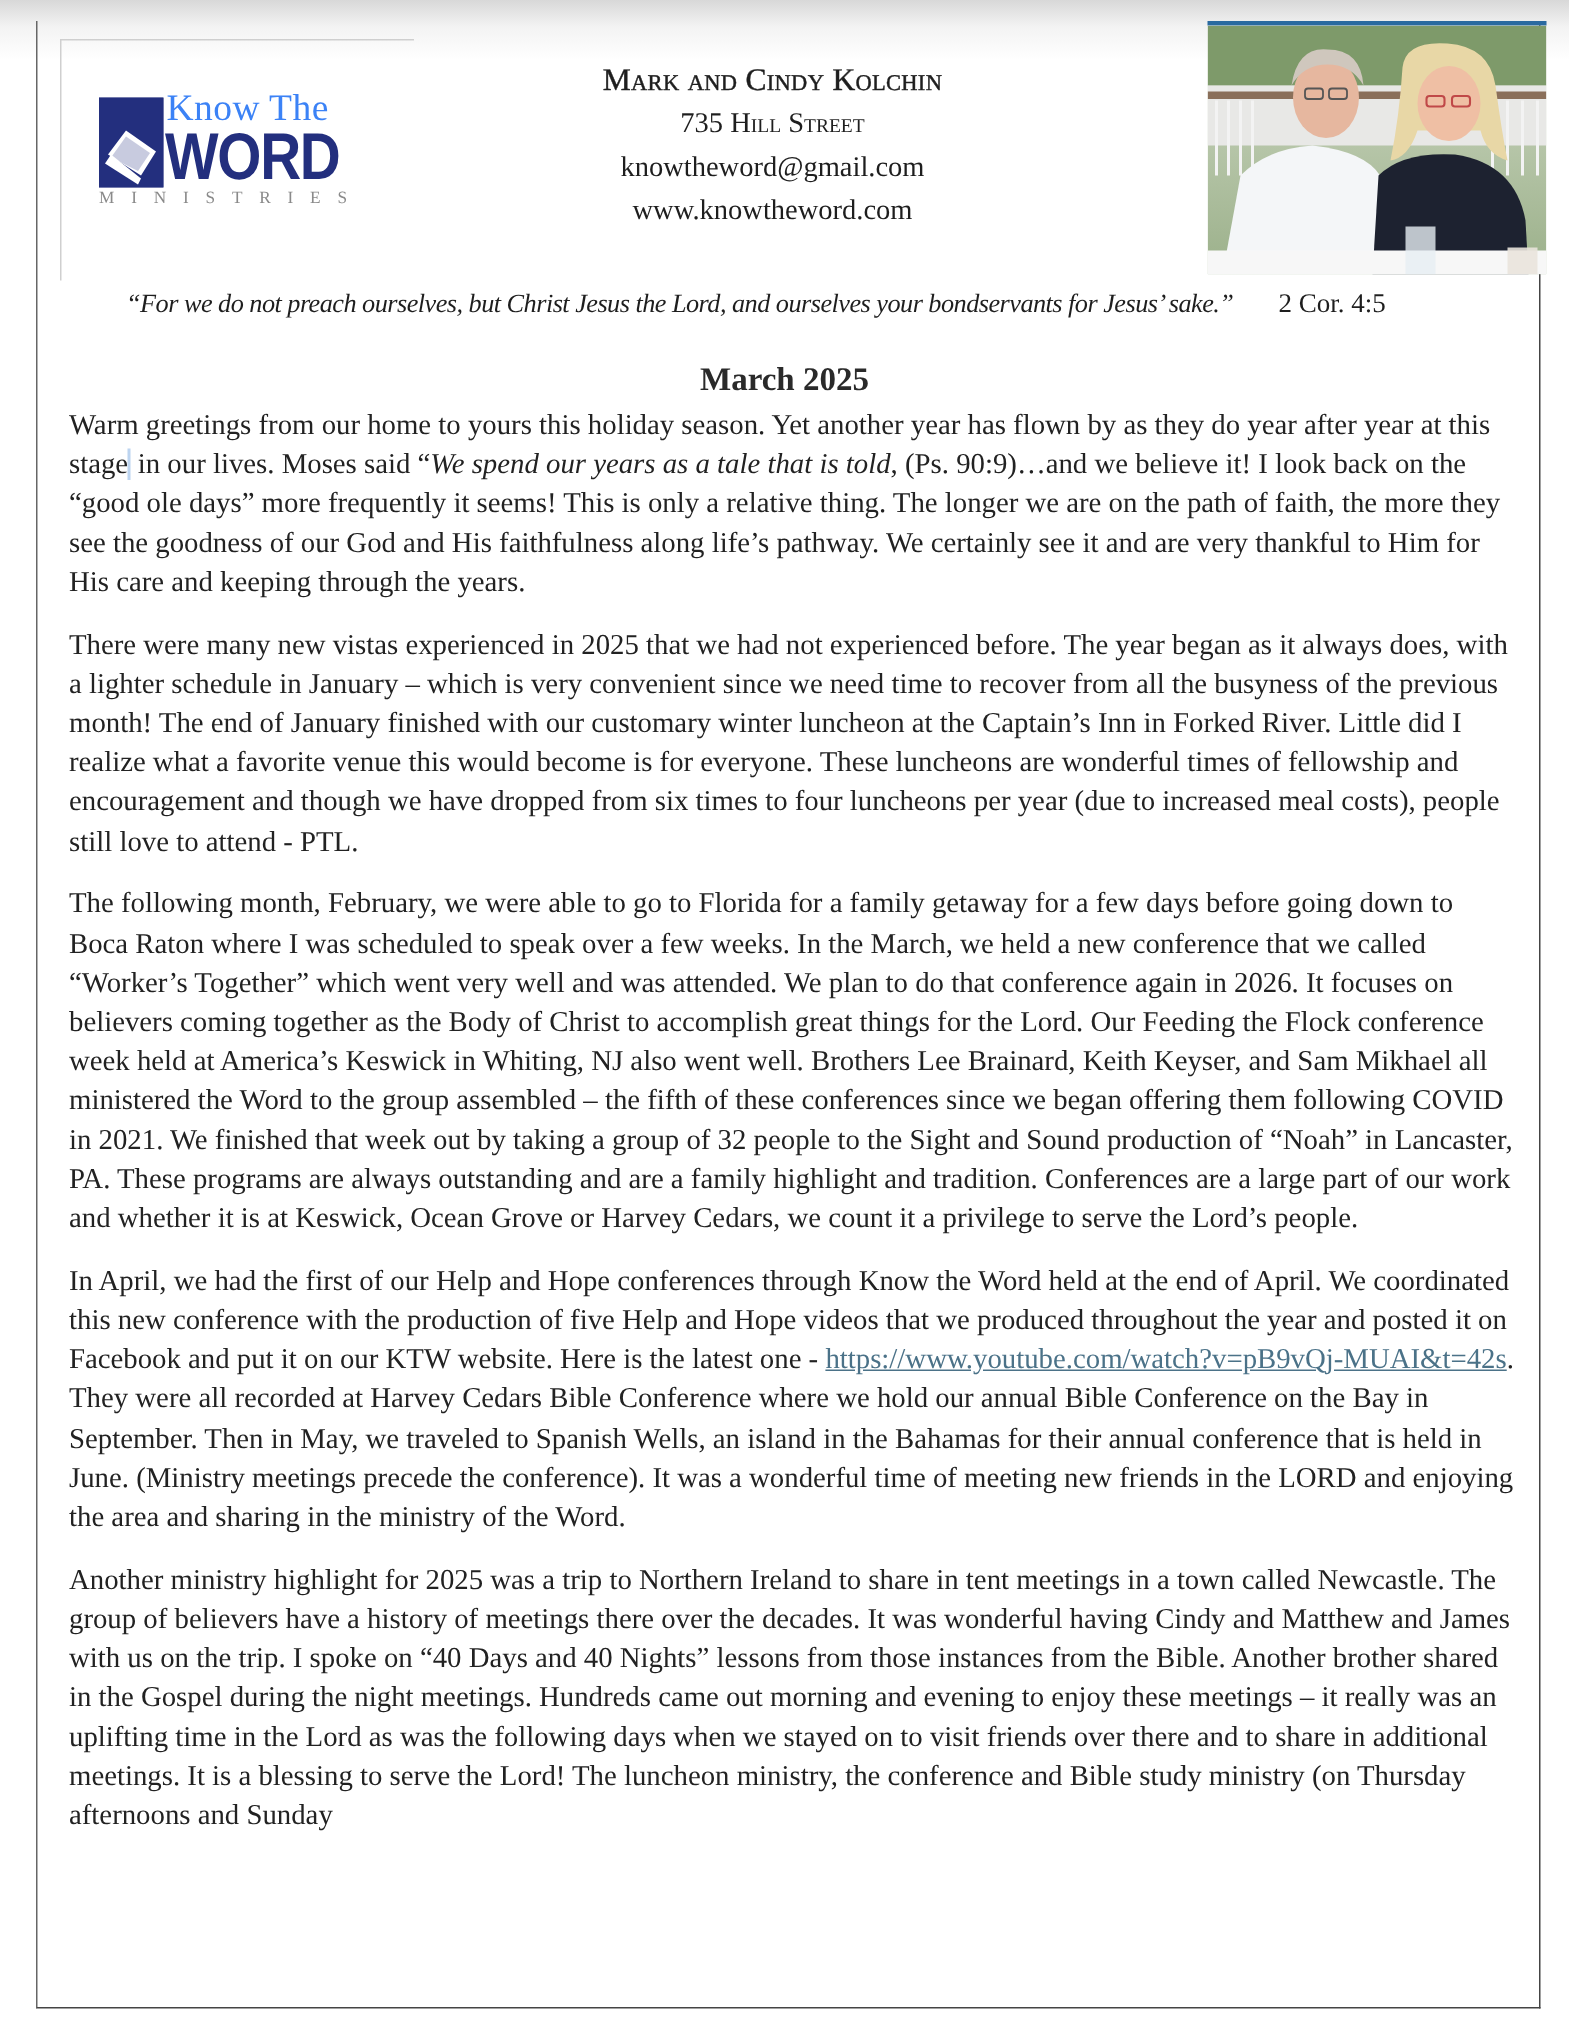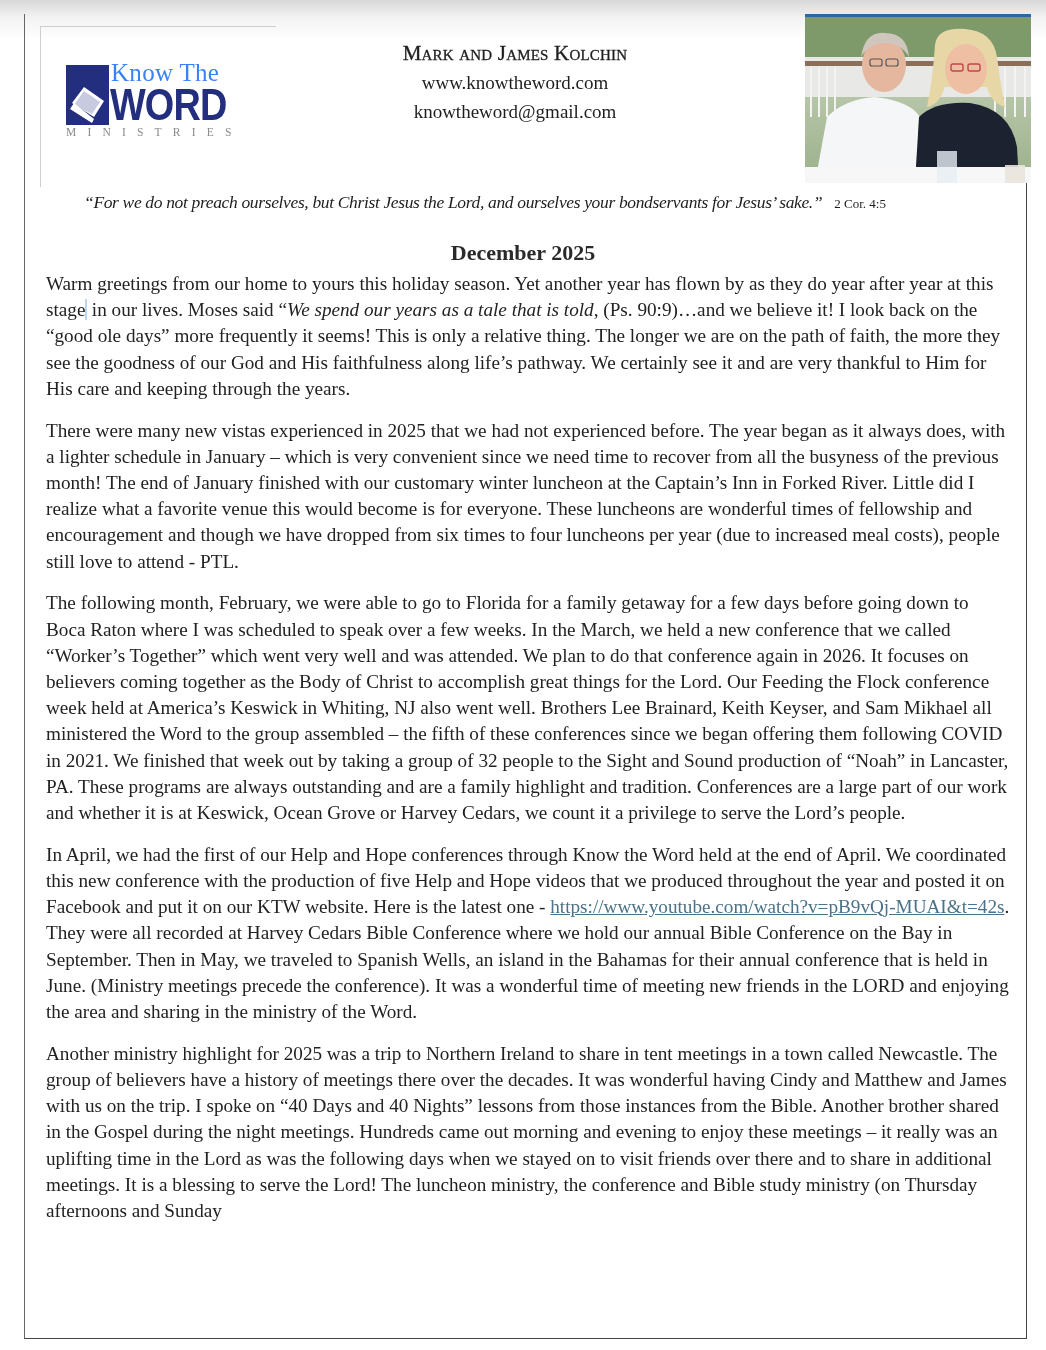--- a/index.html
+++ b/index.html
@@ -48,21 +48,21 @@
   .contact .sc { font-variant: small-caps; }
   .photo {
     position: absolute; left: 805px; top: 14px; width: 226px; height: 166px; overflow: hidden;
     border-top: 3px solid #2a6aa0;
   }
   .photo svg { display: block; }
   .verse {
     position: absolute; left: 84px; top: 192px; width: 930px; font-size: 17.5px; white-space: nowrap;
   }
   .verse .quote { font-style: italic; letter-spacing: -0.35px; }
-  .verse .ref { margin-left: 12px; font-size: 13px; }
+  .verse .ref { margin-left: 30px; font-size: 18px; }
   .title {
     position: absolute; left: 0; top: 240px; width: 1046px; text-align: center;
     font-size: 22px; font-weight: bold; color: #2a2a2a;
   }
   .body-text {
     position: absolute; left: 46px; top: 271px; width: 965px;
     font-size: 19.2px; line-height: 26.2px; color: #222;
   }
   .body-text p { margin: 0 0 15.6px 0; text-align: left; }
   .body-text b { font-weight: normal; }
@@ -84,23 +84,24 @@
       <path d="M8 40 L18 26 L34 37 L26 49 Z" fill="#232f7e" opacity="0.25"></path>
       <path d="M4 44 L8 38 L28 54 L26 58 Z" fill="#ffffff"></path>
     </svg>
   </div>
   <span class="know">Know The</span>
   <span class="word">WORD</span>
   <span class="ministries">MINISTRIES</span>
 </div>
 
 <div class="contact">
-  <div class="names">Mark and James Kolchin</div>
+  <div class="names">Mark and Cindy Kolchin</div>
+  <div class="line sc">735 Hill Street</div>
+  <div class="line">knowtheword@gmail.com</div>
   <div class="line">www.knowtheword.com</div>
-  <div class="line">knowtheword@gmail.com</div>
 </div>
 
 <div class="photo" title="Mark and Cindy Kolchin photo">
   <svg width="226" height="166" viewBox="0 0 226 166">
     <defs>
       <linearGradient id="sky" x1="0" y1="0" x2="0" y2="1">
         <stop offset="0" stop-color="#cfd9c4"></stop>
         <stop offset="1" stop-color="#9bb08a"></stop>
       </linearGradient>
     </defs>
@@ -131,21 +132,21 @@
     <rect x="0" y="150" width="226" height="16" fill="#f7f7f7"></rect>
     <rect x="132" y="134" width="20" height="32" fill="#e6eef2" opacity="0.8"></rect>
     <rect x="200" y="148" width="20" height="18" fill="#e9e3dc" opacity="0.9"></rect>
   </svg>
 </div>
 
 <div class="verse">
   <span class="quote">“For we do not preach ourselves, but Christ Jesus the Lord, and ourselves your bondservants for Jesus’ sake.”</span><span class="ref">2 Cor. 4:5</span>
 </div>
 
-<div class="title">December 2025</div>
+<div class="title">March 2025</div>
 
 <div class="body-text">
   <p><span>Warm greetings from our home to yours this holiday season. Yet another year has flown by as they do year after year at this stage</span><span class="cursor"> </span><span> in our lives. Moses said “</span><i>We spend our years as a tale that is told</i><span>, (Ps. 90:9)…and we believe it! I look back on the “good ole days” more frequently it seems!  This is only a relative thing. The longer we are on the path of faith, the more they see the goodness of our God and His faithfulness along life’s pathway. We certainly see it and are very thankful to Him for His care and keeping through the years.</span></p>
 
   <p>There were many new vistas experienced in 2025 that we had not experienced before. The year began as it always does, with a lighter schedule in January – which is very convenient since we need time to recover from all the busyness of the previous month! The end of January finished with our customary winter luncheon at the Captain’s Inn in Forked River. Little did I realize what a favorite venue this would become is for everyone. These luncheons are wonderful times of fellowship and encouragement and though we have dropped from six times to four luncheons per year (due to increased meal costs), people still love to attend - PTL.</p>
 
   <p><span>The following month, February, we were able to go to Florida for a family getaway for a few days before going down to Boca Raton where I was scheduled to speak over a few weeks.  In the March, we held a new conference that we called “</span><b>Worker’s Together</b><span>” which went very well and was attended. We plan to do that conference again in 2026. It focuses on believers coming together as the Body of Christ to accomplish great things for the Lord.  Our </span><b>Feeding the Flock</b><span> conference week held at America’s Keswick in Whiting, NJ also went well. Brothers Lee Brainard, Keith Keyser, and Sam Mikhael all ministered the Word to the group assembled – the fifth of these conferences since we began offering them following COVID in 2021. We finished that week out by taking a group of 32 people to the </span><b>Sight and Sound</b><span> production of “Noah” in Lancaster, PA. These programs are always outstanding and are a family highlight and tradition. Conferences are a large part of our work and whether it is at Keswick, Ocean Grove or Harvey Cedars, we count it a privilege to serve the Lord’s people.</span></p>
 
   <p><span>In April, we had the first of our </span><b>Help and Hope conferences</b><span> through Know the Word held at the end of April. We coordinated this new conference with the production of five </span><b>Help and Hope videos</b><span> that we produced throughout the year and posted it on Facebook and put it on our KTW website. Here is the latest one - </span><a class="link">https://www.youtube.com/watch?v=pB9vQj-MUAI&amp;t=42s</a><span>.  They were all recorded at Harvey Cedars Bible Conference where we hold our annual </span><b>Bible Conference on the Bay</b><span> in September. Then in May, we traveled to </span><b>Spanish Wells</b><span>, an island in the Bahamas for their annual conference that is held in June. (Ministry meetings precede the conference).  It was a wonderful time of meeting new friends in the LORD and enjoying the area and sharing in the ministry of the Word.</span></p>
 

